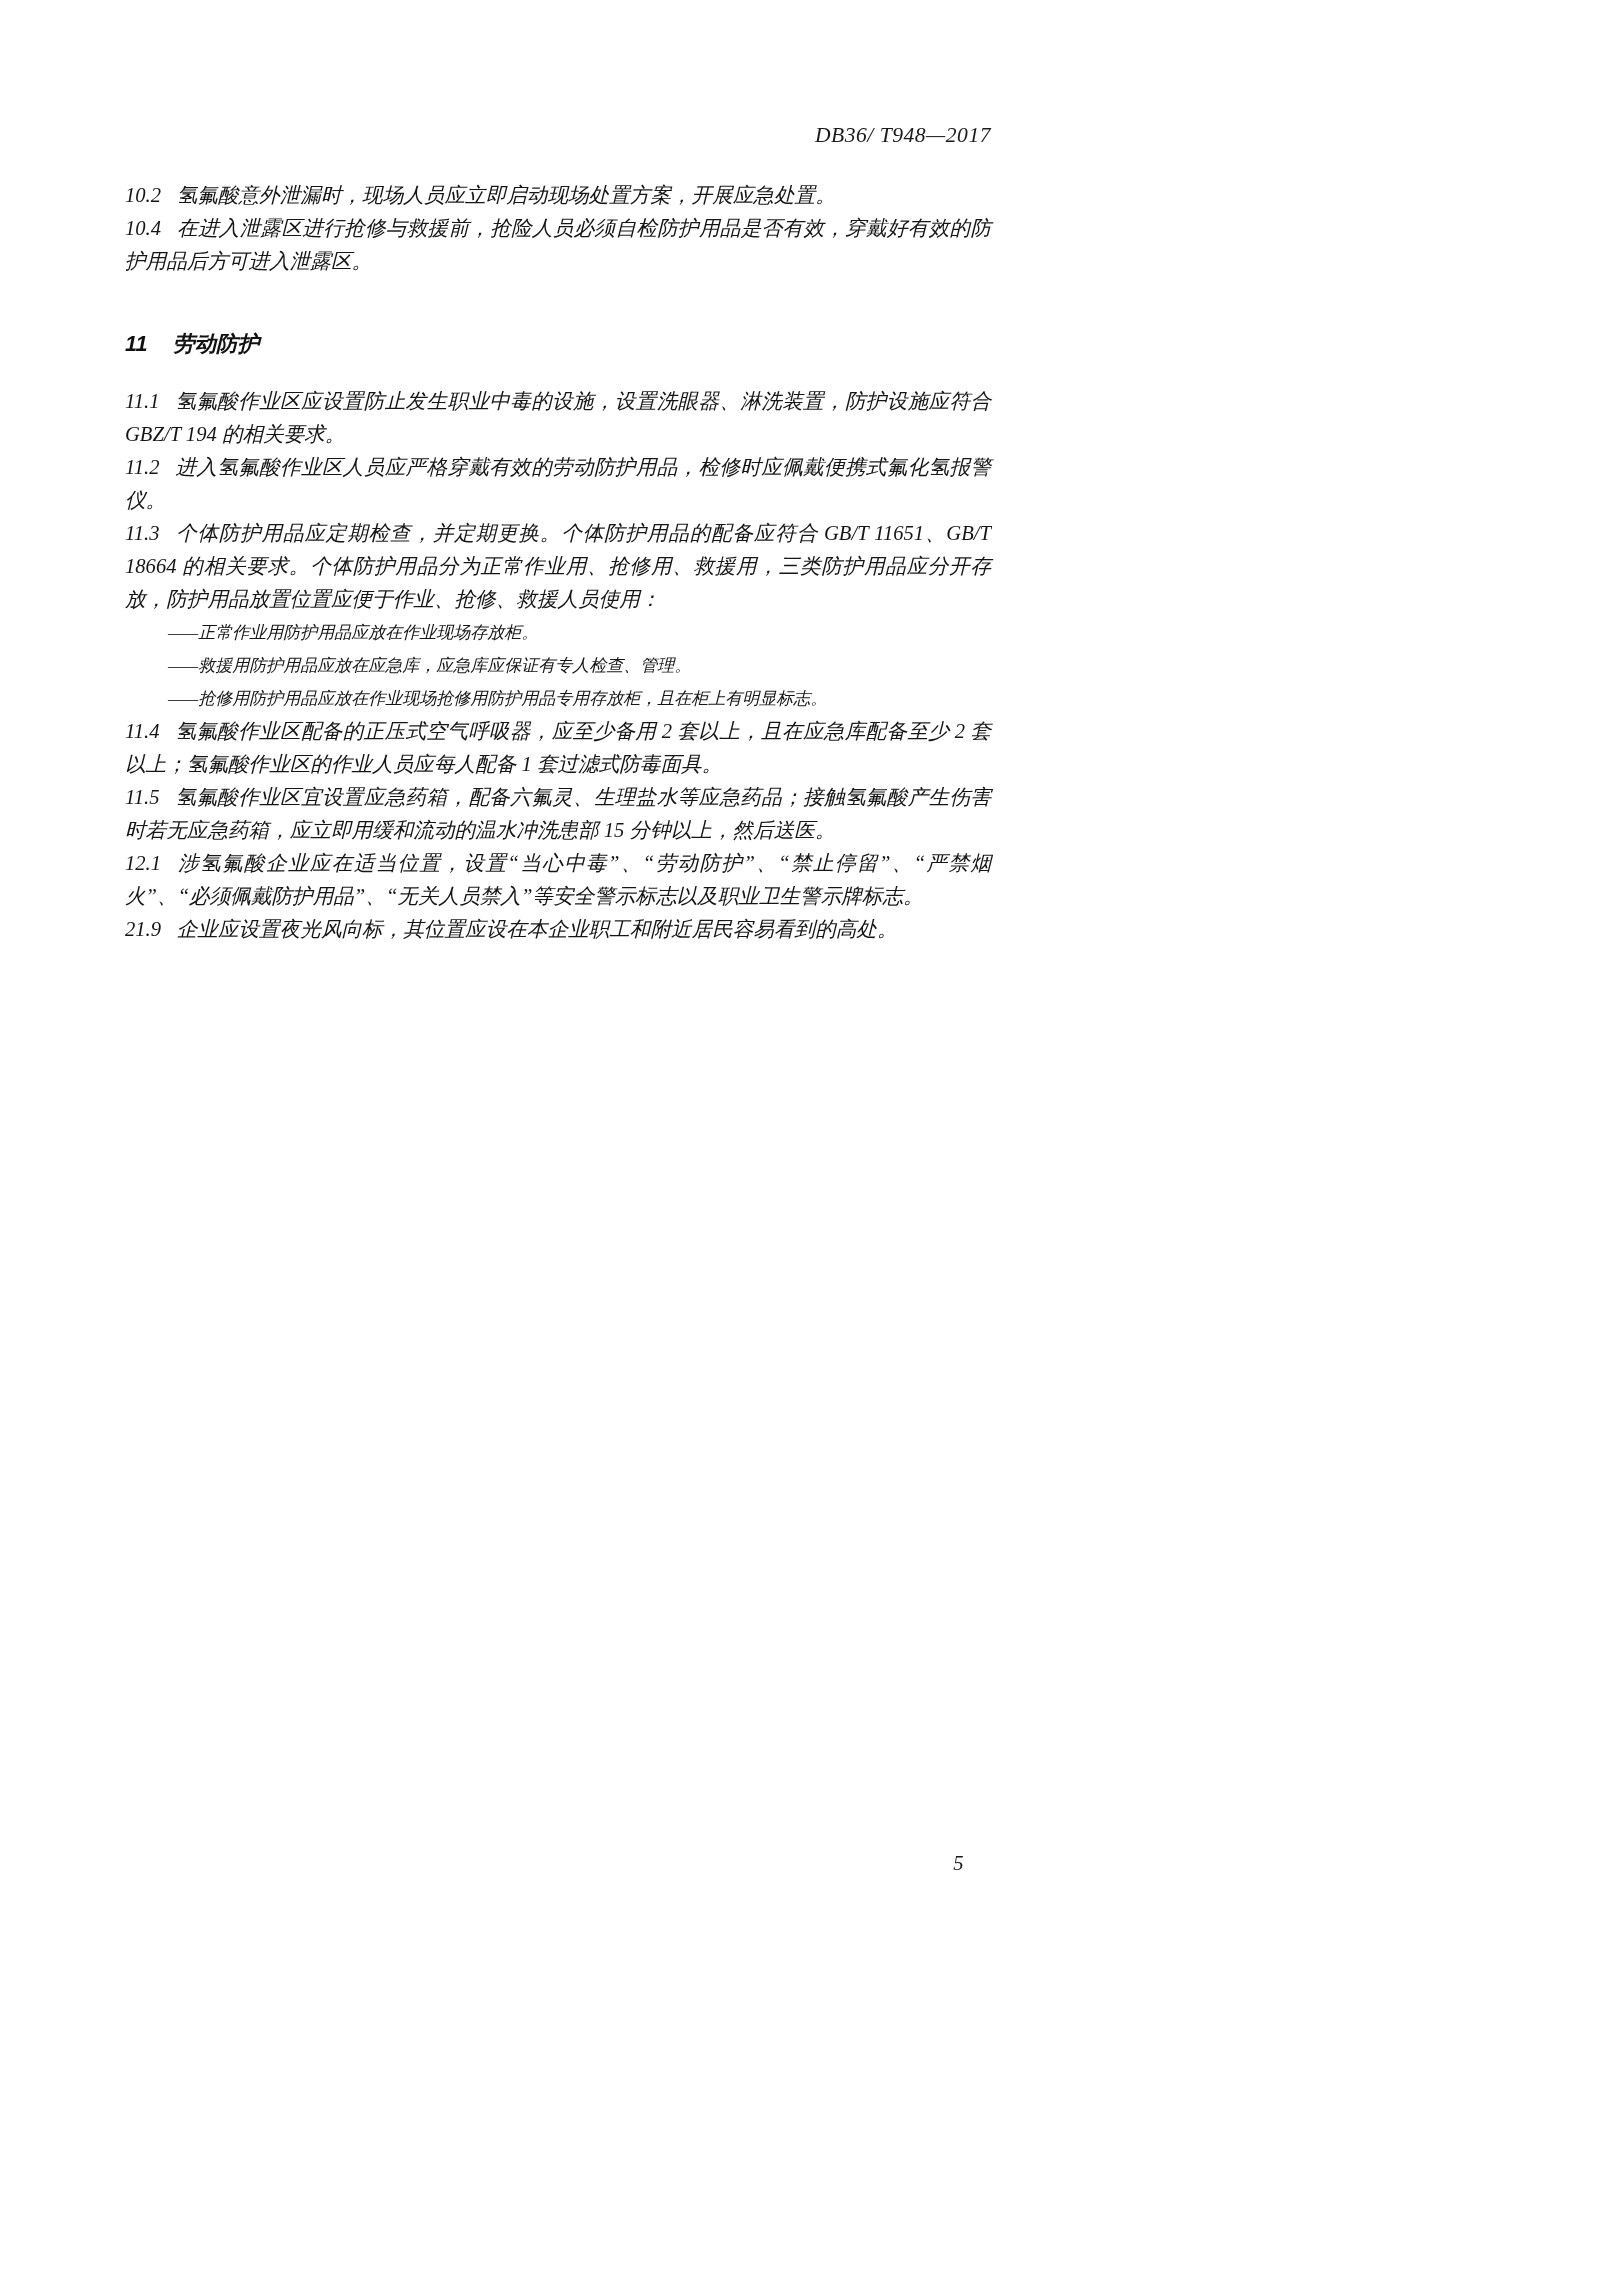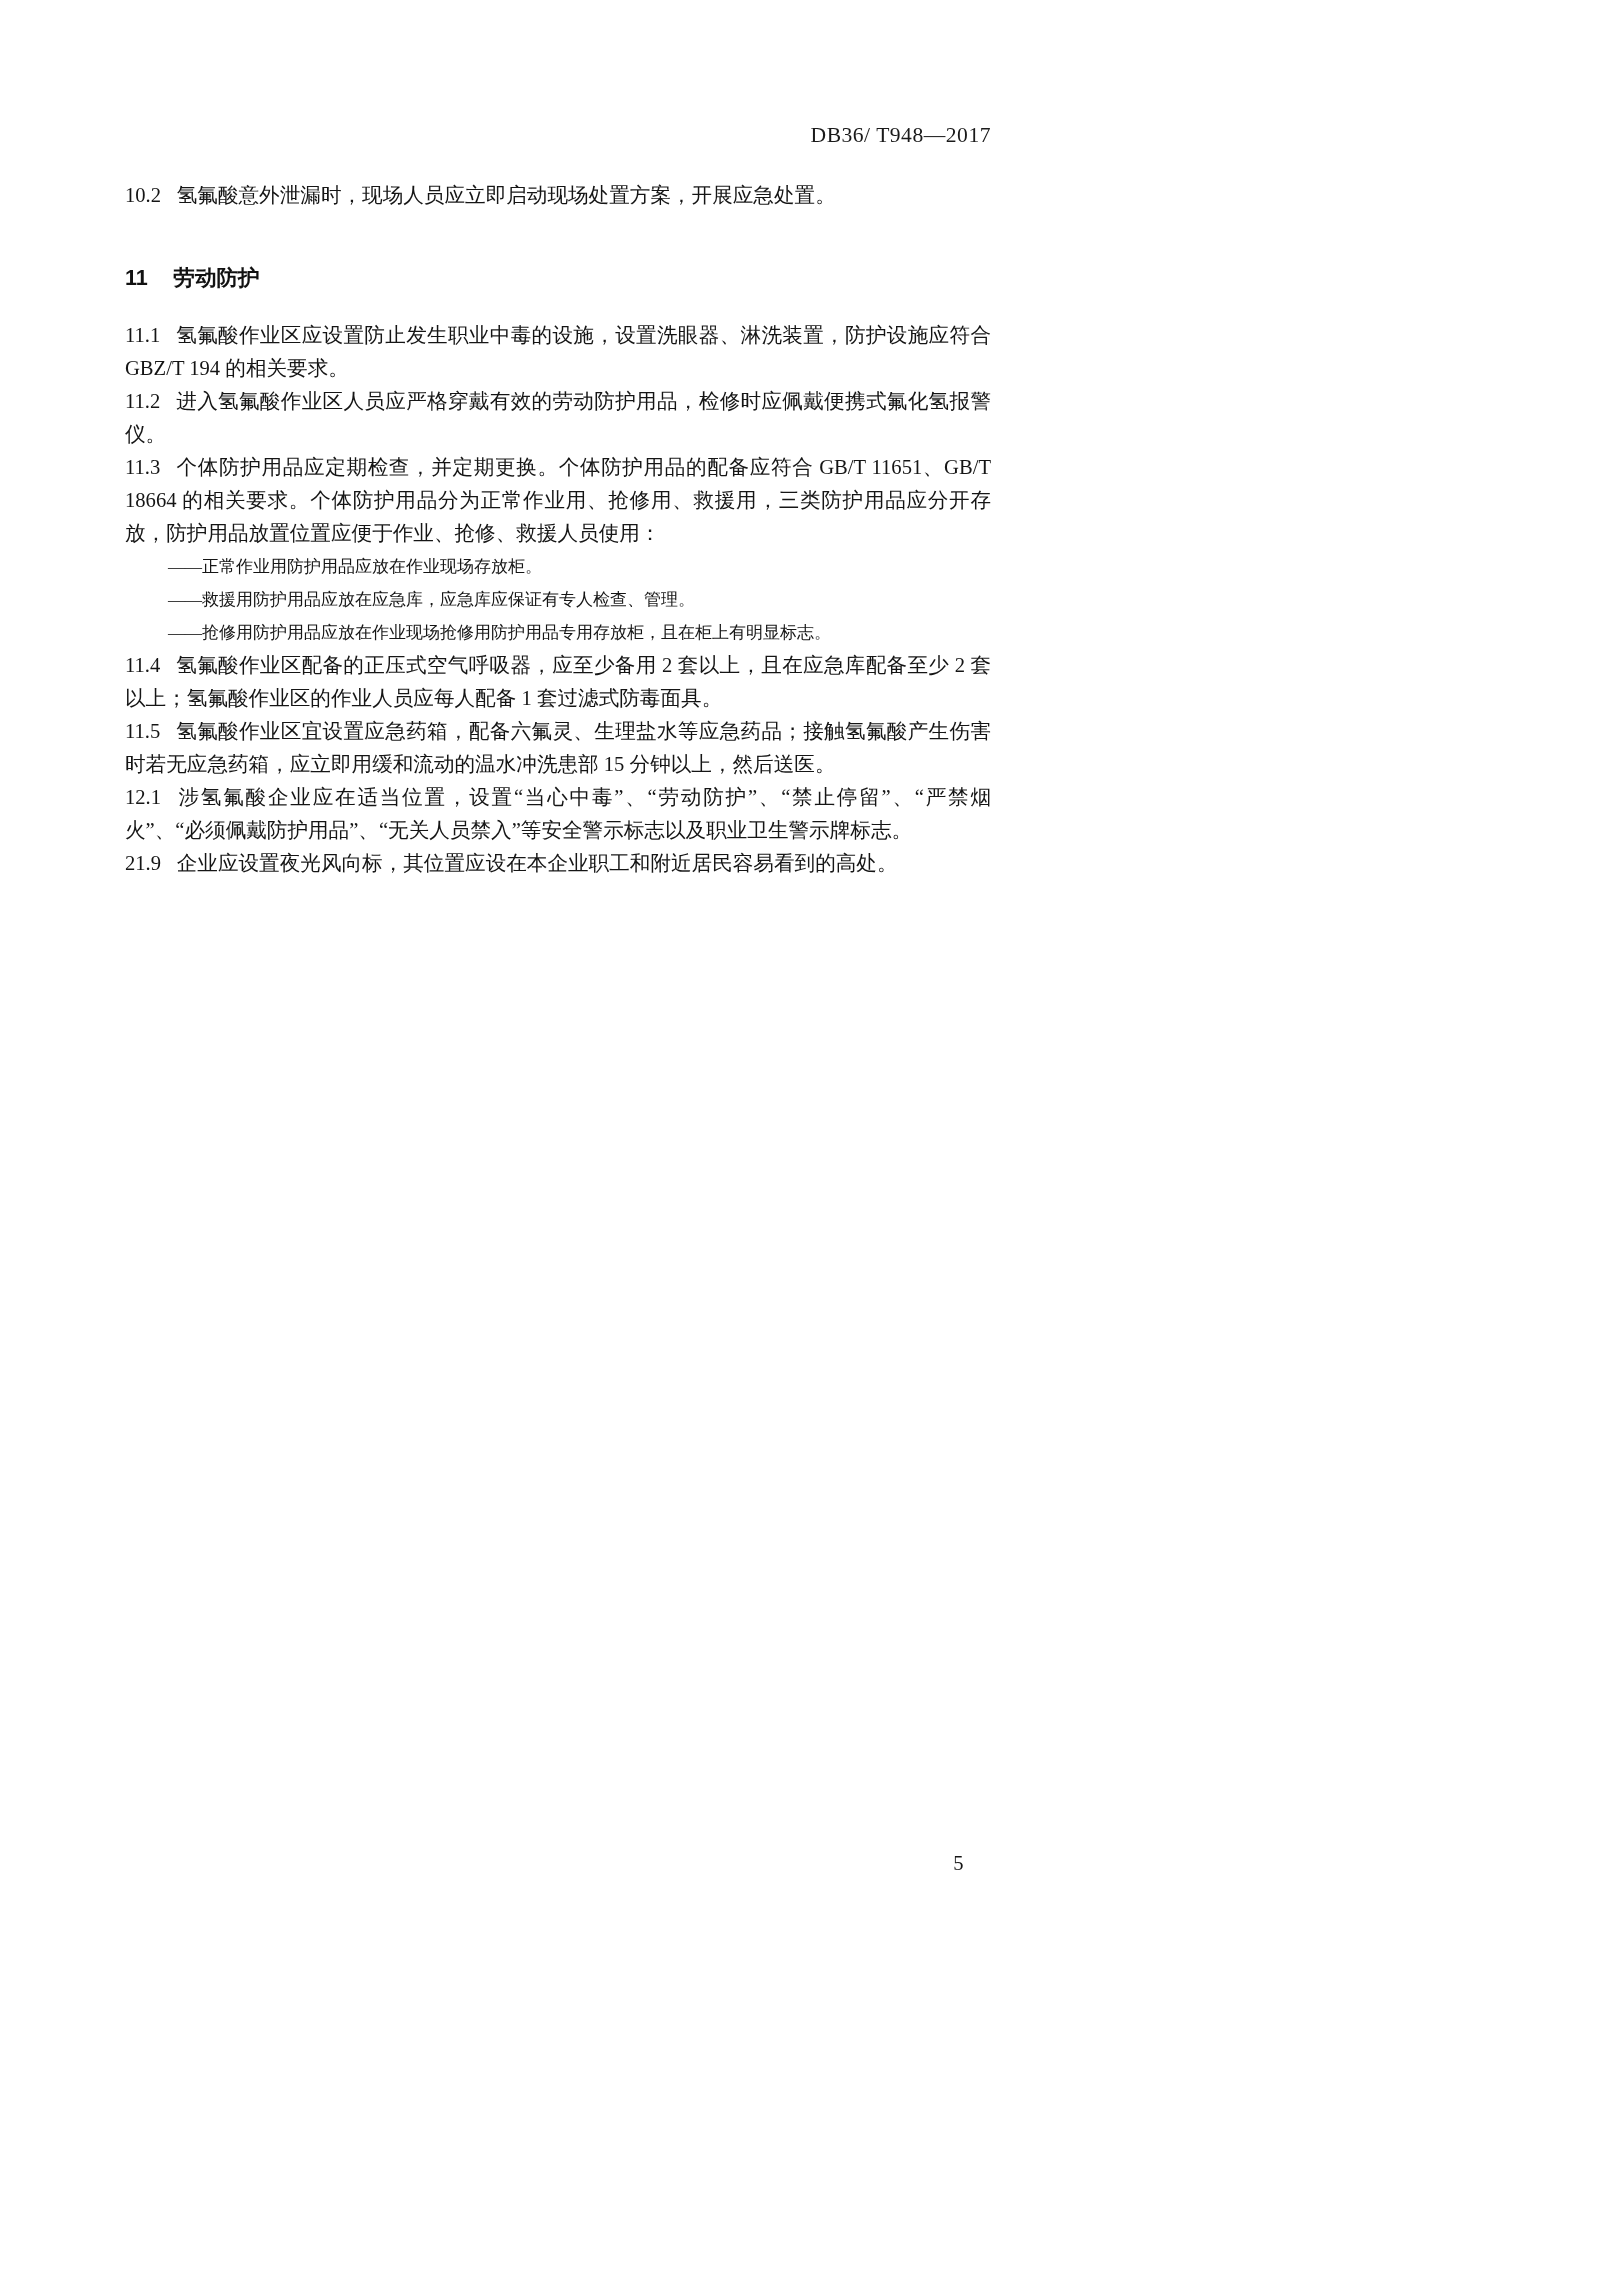--- a/index.html
+++ b/index.html
@@ -1,15 +1,15 @@
 <!DOCTYPE html>
 <html><head>
 <meta charset="utf-8">
 <style>
-  * { box-sizing: border-box; }
+  * { box-sizing: border-box; font-style: italic; }
   html, body { margin: 0; padding: 0; }
   body {
     width: 1621px;
     height: 2293px;
     background: #ffffff;
     color: #151515;
     font-family: "Liberation Serif", "DejaVu Serif", serif;
     position: relative;
     overflow: hidden;
   }
@@ -85,20 +85,23 @@
     <div class="doc-header">DB36/ T948—2017</div>
 
     <div class="content">
 
 
       <p class="clause">
         <span class="cnum">10.2</span><span class="ctext">氢氟酸意外泄漏时，现场人员应立即启动现场处置方案，开展应急处置。</span>
       </p>
 
 
+      <p class="clause">
+        <span class="cnum">10.4</span><span class="ctext">在进入泄露区进行抢修与救援前，抢险人员必须自检防护用品是否有效，穿戴好有效的防护用品后方可进入泄露区。</span>
+      </p>
 
       <h2 class="sec-heading">
         <span class="hnum">11</span><span class="htitle">劳动防护</span>
       </h2>
 
       <p class="clause">
         <span class="cnum">11.1</span><span class="ctext">氢氟酸作业区应设置防止发生职业中毒的设施，设置洗眼器、淋洗装置，防护设施应符合 GBZ/T 194 的相关要求。</span>
       </p>
 
       <p class="clause">

